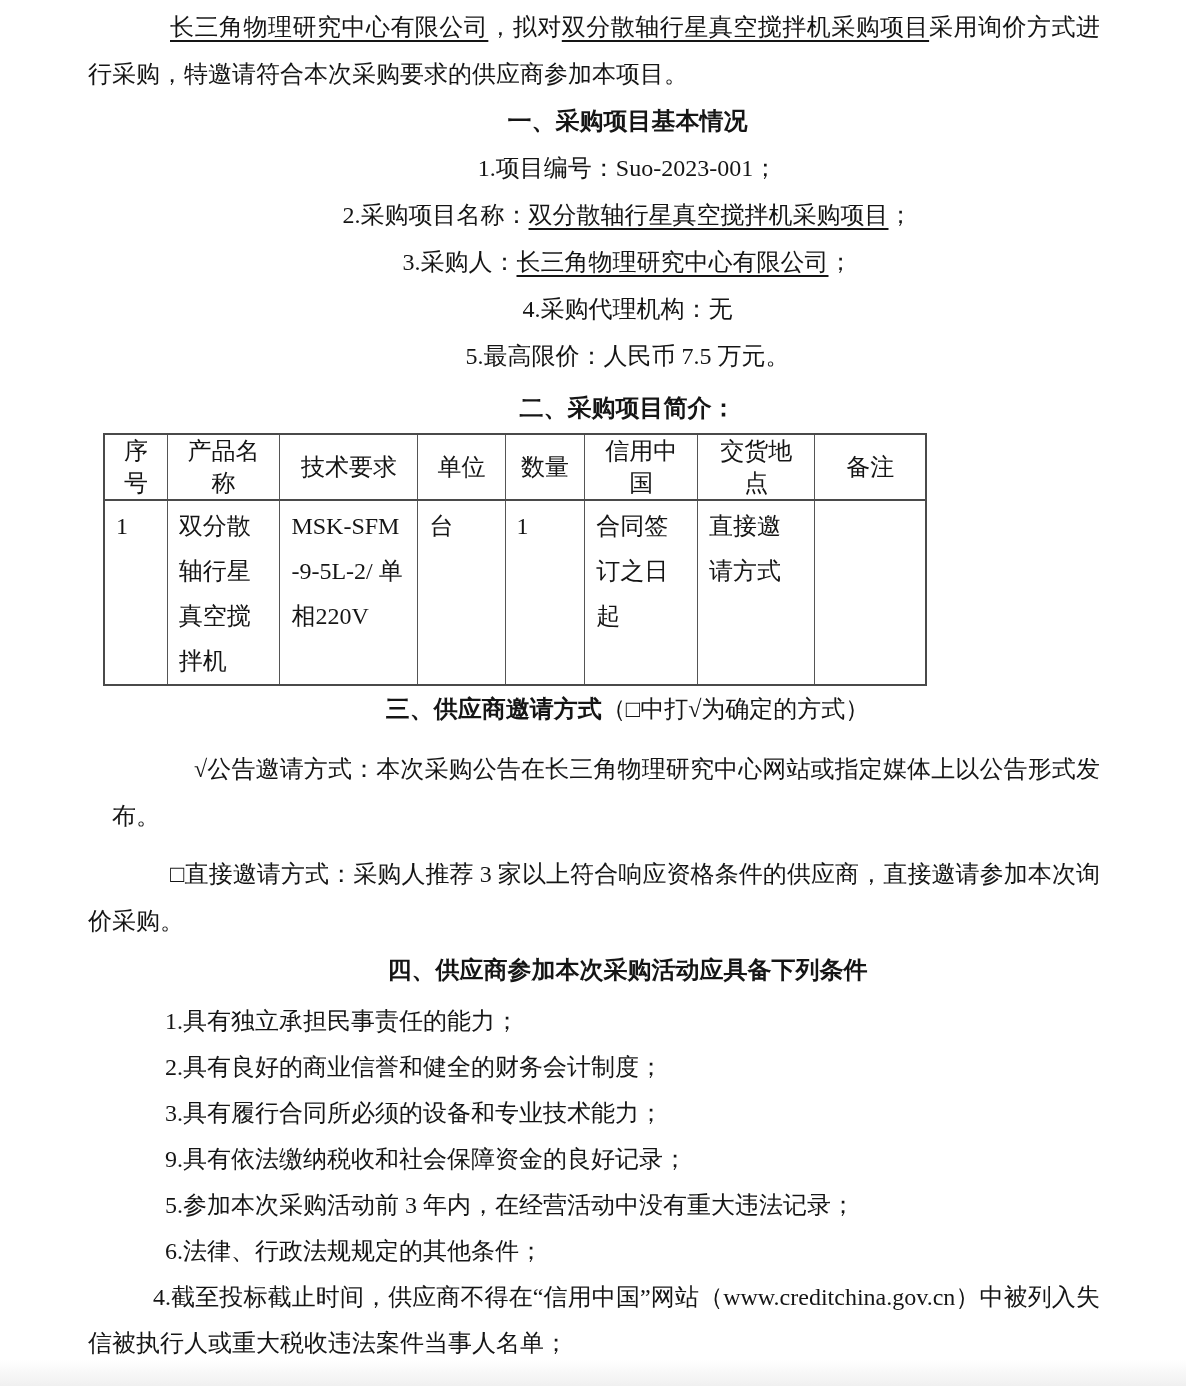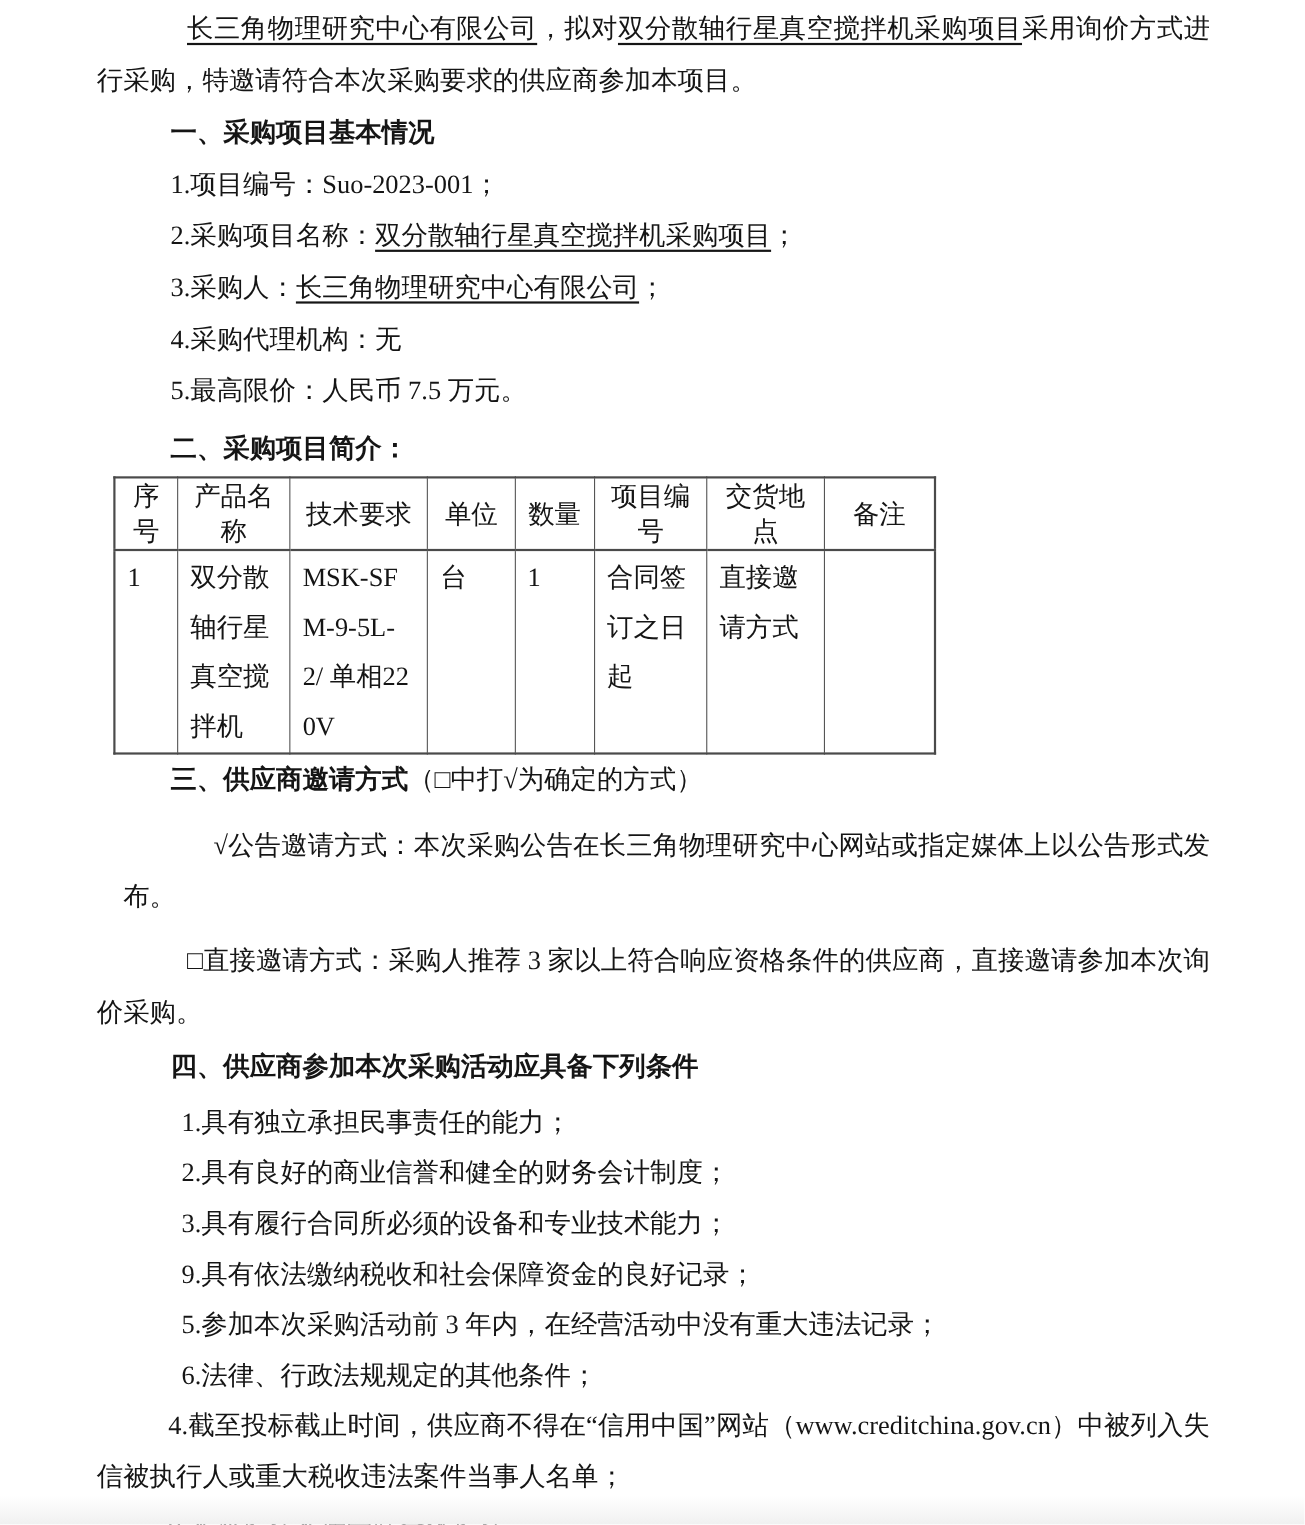--- a/index.html
+++ b/index.html
@@ -7,35 +7,35 @@
     width:1186px;height:1386px;overflow:hidden;position:relative;
     background:#ffffff;color:#151515;
     font-family:"Liberation Serif","DejaVu Serif",serif;
     font-size:24px;
   }
   .page{padding:4px 86px 0 88px;}
   p,h2{margin:0;font-size:24px;font-weight:400;line-height:47px;}
   .justify{text-align:justify;text-justify:inter-ideograph;}
   .ind82{text-indent:82px;}
   .ind77{text-indent:77px;}
-  .ind67{text-indent:67px;}
+  .ind67{text-indent:67px;text-align:center;}
   .ind65{text-indent:65px;}
   .heading{font-weight:700;}
   .h3-rest{font-weight:400;}
   u{text-decoration:underline;text-decoration-thickness:1.5px;text-underline-offset:5px;}
   .mt5{margin-top:5px;}
   .mt13{margin-top:13px;margin-left:24px;}
   .mt11{margin-top:11px;}
   .mt2{margin-top:2px;}
   .mt4{margin-top:4px;}
   .s4 p{line-height:46px;}
   
   table.spec{
     border-collapse:collapse;table-layout:fixed;
-    width:748px;margin:1px 0 0 15px;
+    width:824px;margin:1px 0 0 15px;
     border:2px solid #4a4a4a;
   }
   table.spec th,table.spec td{
     border:1.5px solid #555555;
     padding:0 11px;
     font-weight:400;font-size:24px;
   }
   table.spec thead th{
     height:45px;text-align:center;vertical-align:middle;
     border-bottom:2.5px solid #4a4a4a;
@@ -81,21 +81,21 @@
         <col style="width:14.3%">
         <col style="width:13.5%">
     </colgroup>
     <thead>
       <tr>
         <th>序号</th>
         <th>产品名称</th>
         <th>技术要求</th>
         <th>单位</th>
         <th>数量</th>
-        <th>项目编号</th>
+        <th>信用中国</th>
         <th>交货地点</th>
         <th>备注</th>
       </tr>
     </thead>
     <tbody>
       <tr>
         <td>1</td>
         <td class="cjk-just">双分散轴行星真空搅拌机</td>
         <td class="cjk-just break">MSK-SFM-9-5L-2/ 单相220V</td>
         <td>台</td>

